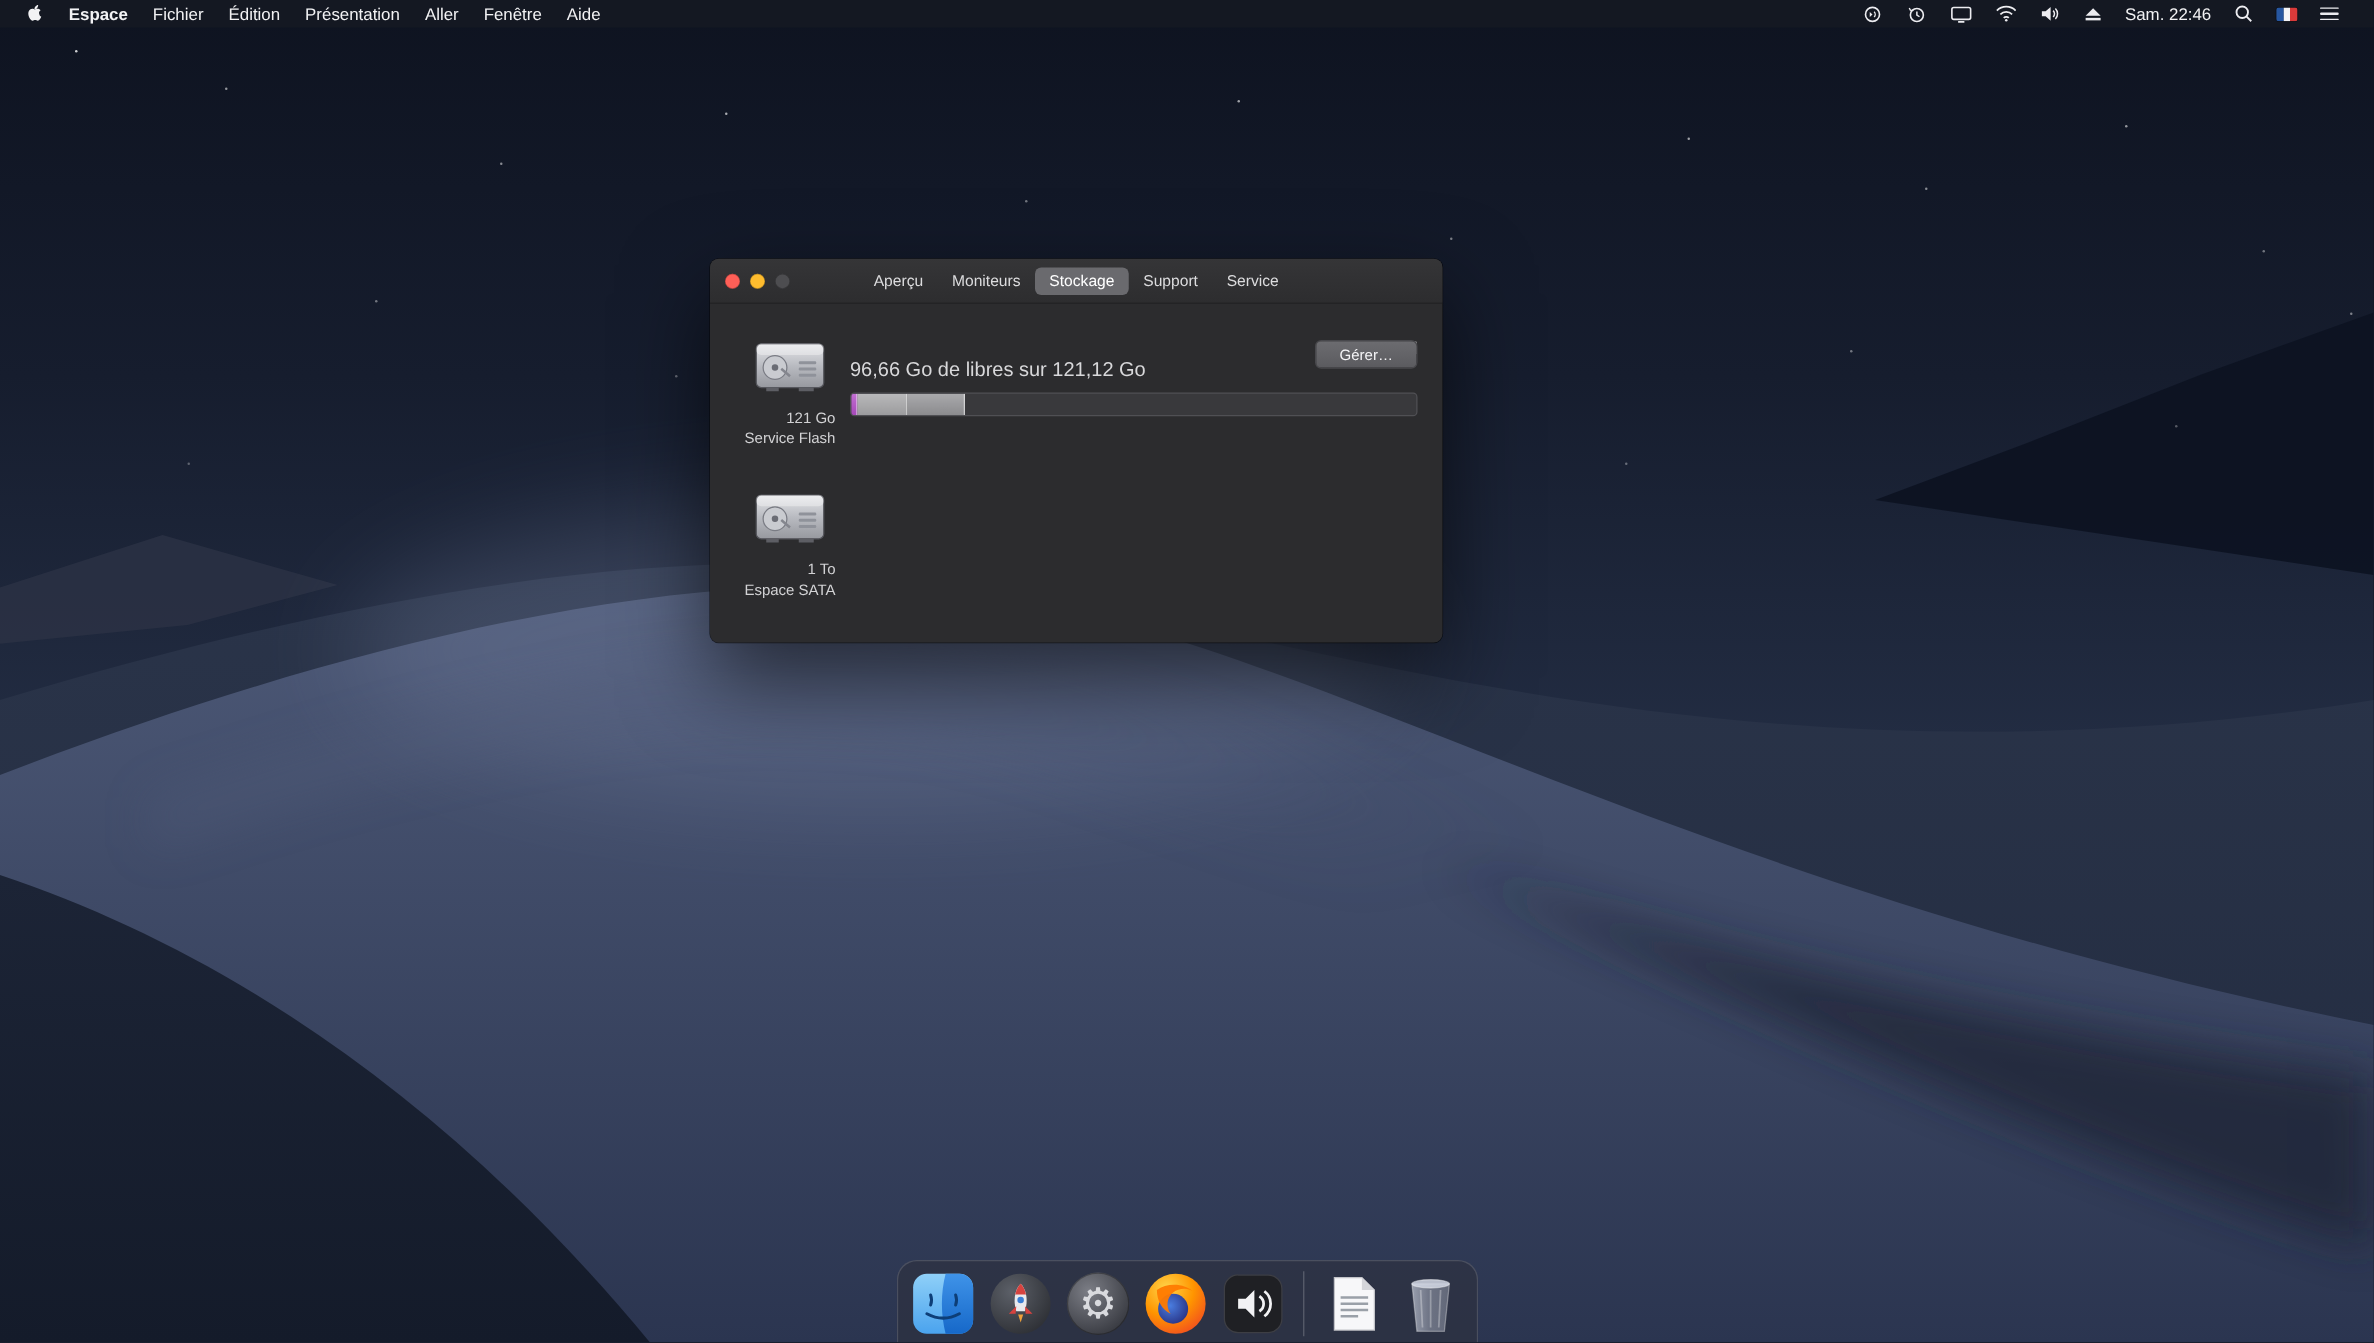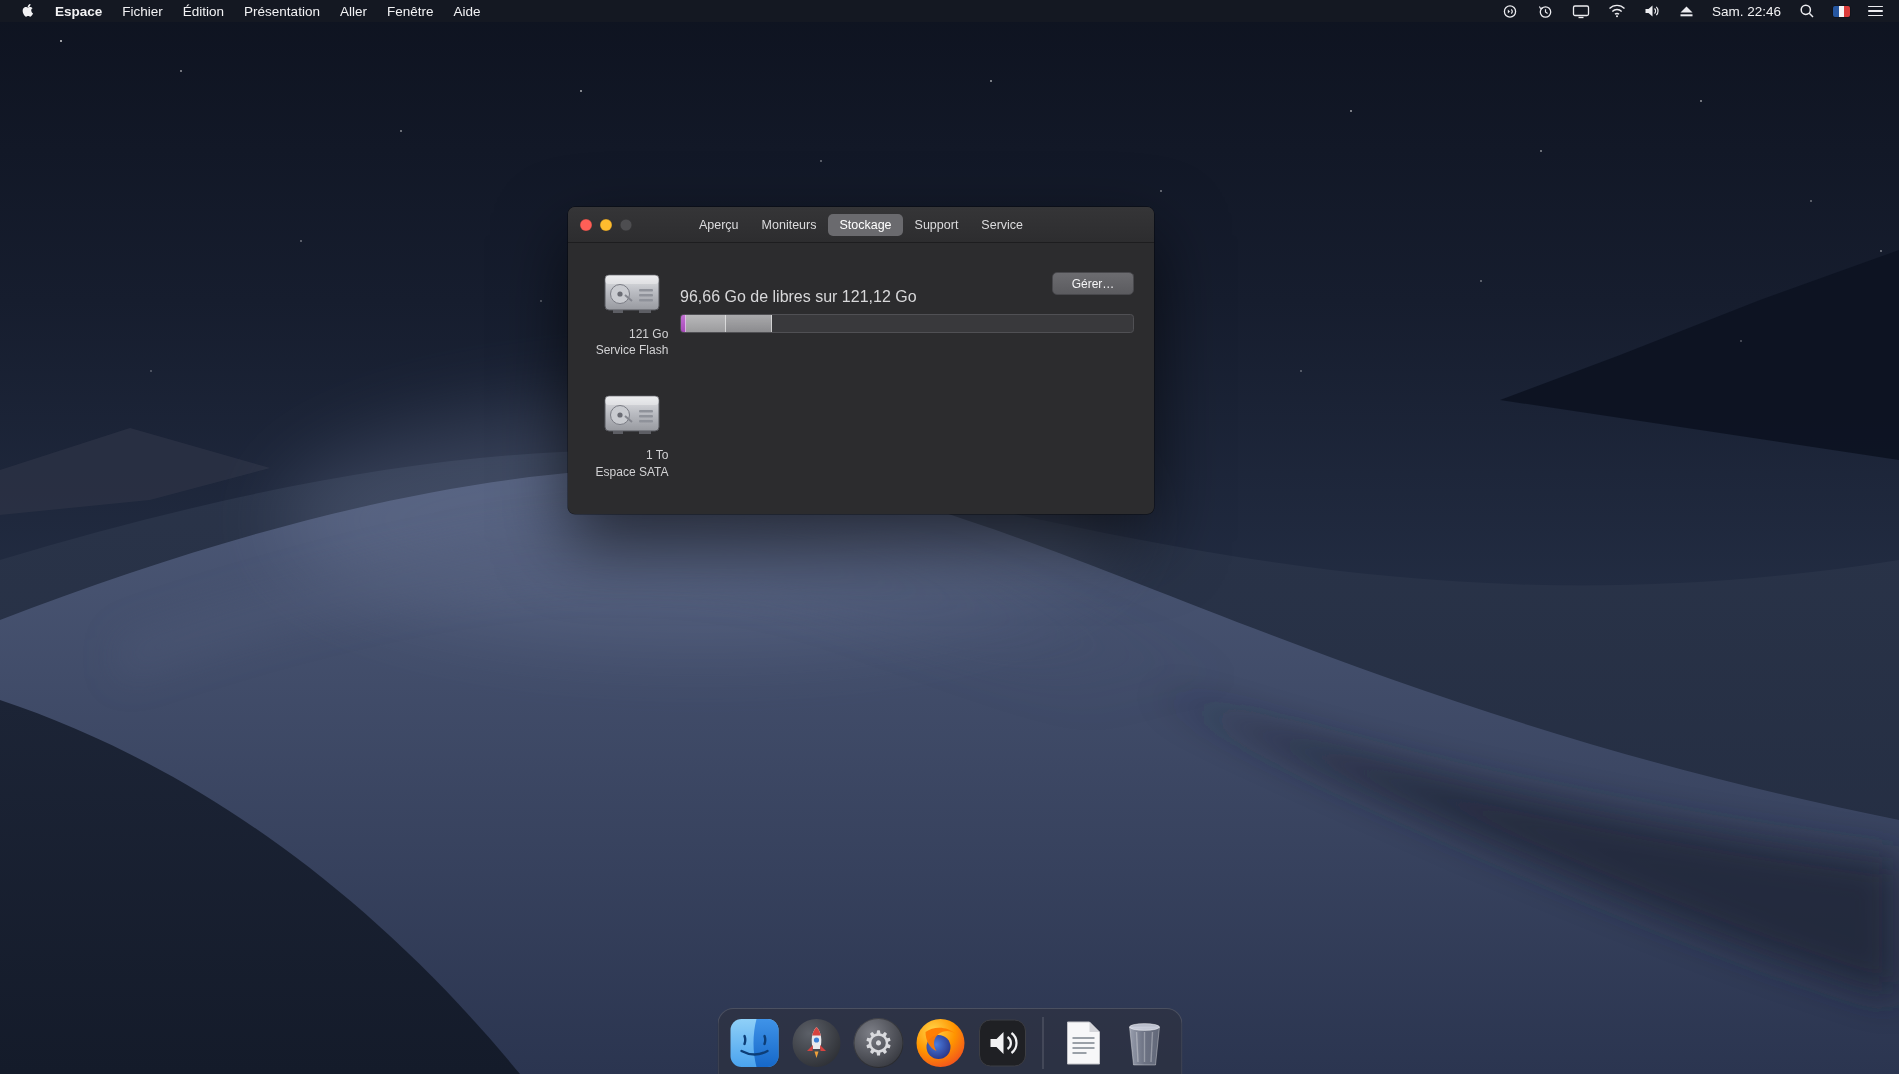--- a/index.html
+++ b/index.html
@@ -23,21 +23,21 @@
       90px 330px 0 rgba(255,255,255,.3), 860px 330px 0 rgba(255,255,255,.3),
       1240px 330px 0 rgba(255,255,255,.35), 1820px 210px 0 rgba(255,255,255,.45); }
 
   
   .menubar { position:absolute; top:0; left:0; right:0; height:22px;
     background:rgba(22,25,34,.78); display:flex; align-items:center;
     color:#f2f2f4; font-size:13.5px; z-index:50; }
   .mb-left { display:flex; align-items:center; height:100%; padding-left:10px; }
   .mb-item { padding:0 10px; height:100%; display:flex; align-items:center; cursor:default; white-space:nowrap; }
   .mb-item.app { font-weight:700; }
-  .mb-right { margin-left:auto; display:flex; align-items:center; height:100%; padding-right:8px; gap:2px; }
+  .mb-right { margin-left:auto; display:flex; align-items:center; height:100%; padding-right:20px; gap:2px; }
   .mb-icon { height:100%; display:flex; align-items:center; padding:0 8px; }
   .mb-icon svg { display:block; }
   .clock { padding:0 8px; white-space:nowrap; }
   .flag { width:17px; height:11px; border-radius:2px; overflow:hidden; display:flex; box-shadow:0 0 0 .5px rgba(0,0,0,.4); }
   .flag div { flex:1; }
   .nc-lines { display:flex; flex-direction:column; gap:3px; }
   .nc-lines span { display:block; height:1.6px; background:#ececf0; border-radius:1px; }
   .nc-lines span:nth-child(1){ width:15px; } .nc-lines span:nth-child(2){ width:15px; } .nc-lines span:nth-child(3){ width:15px; }
 
   

